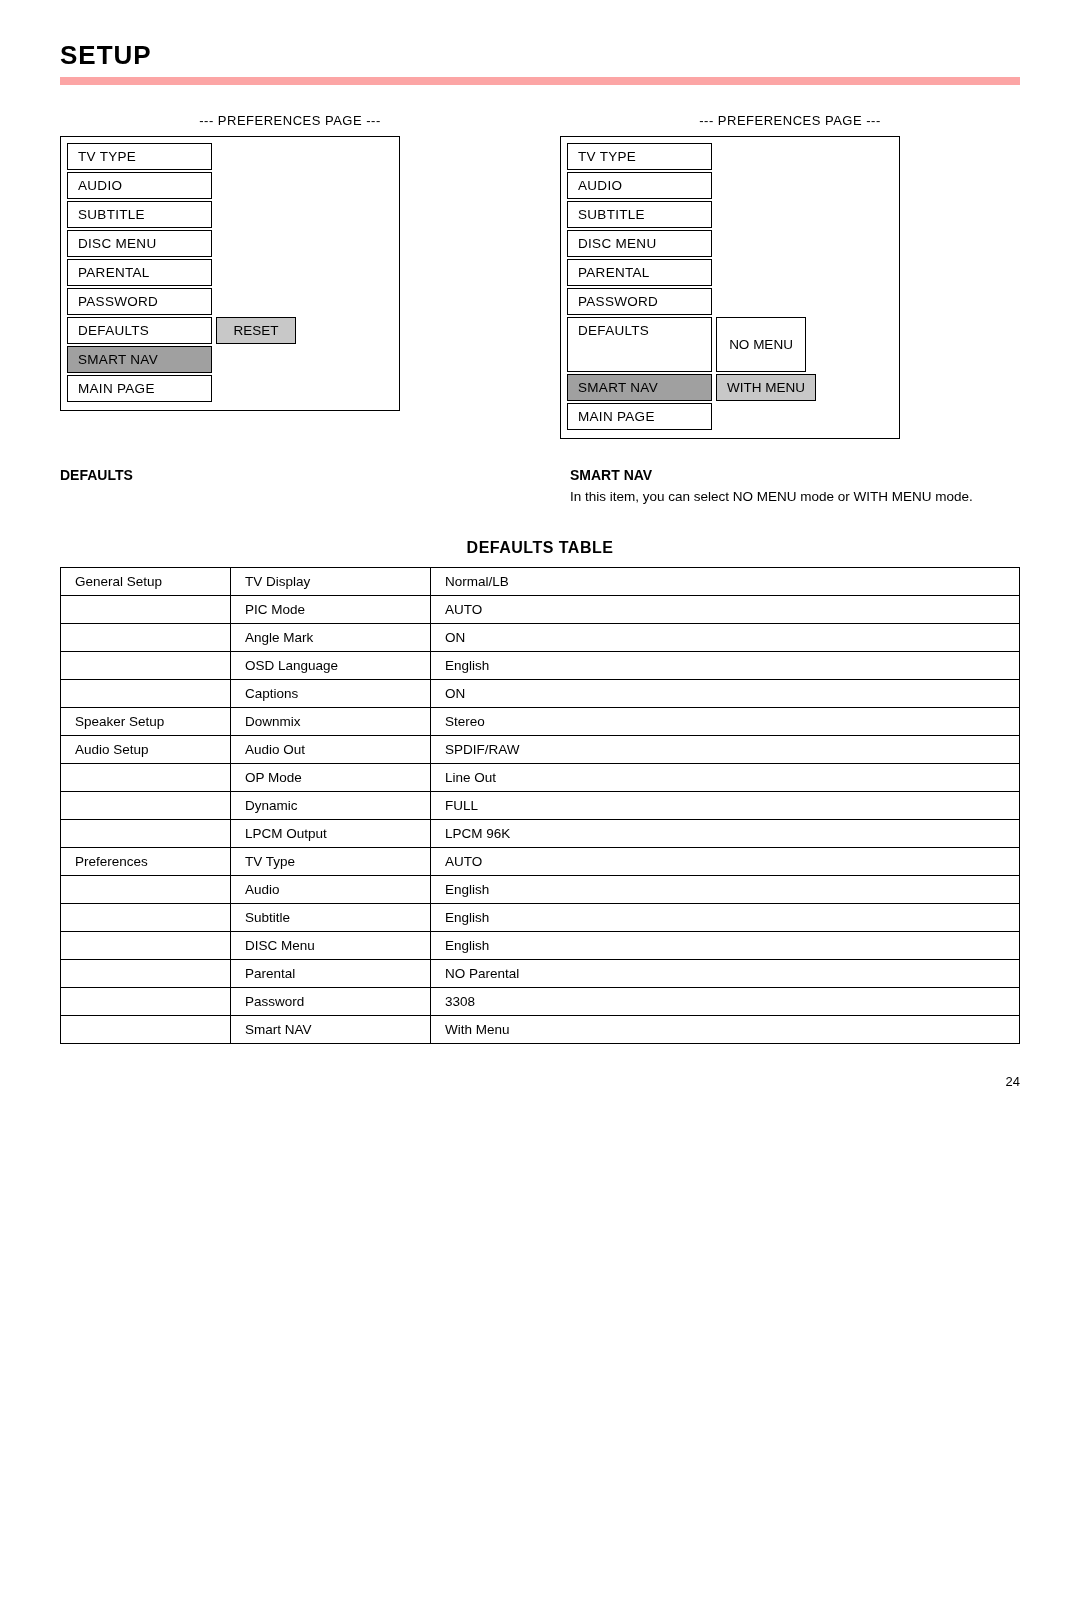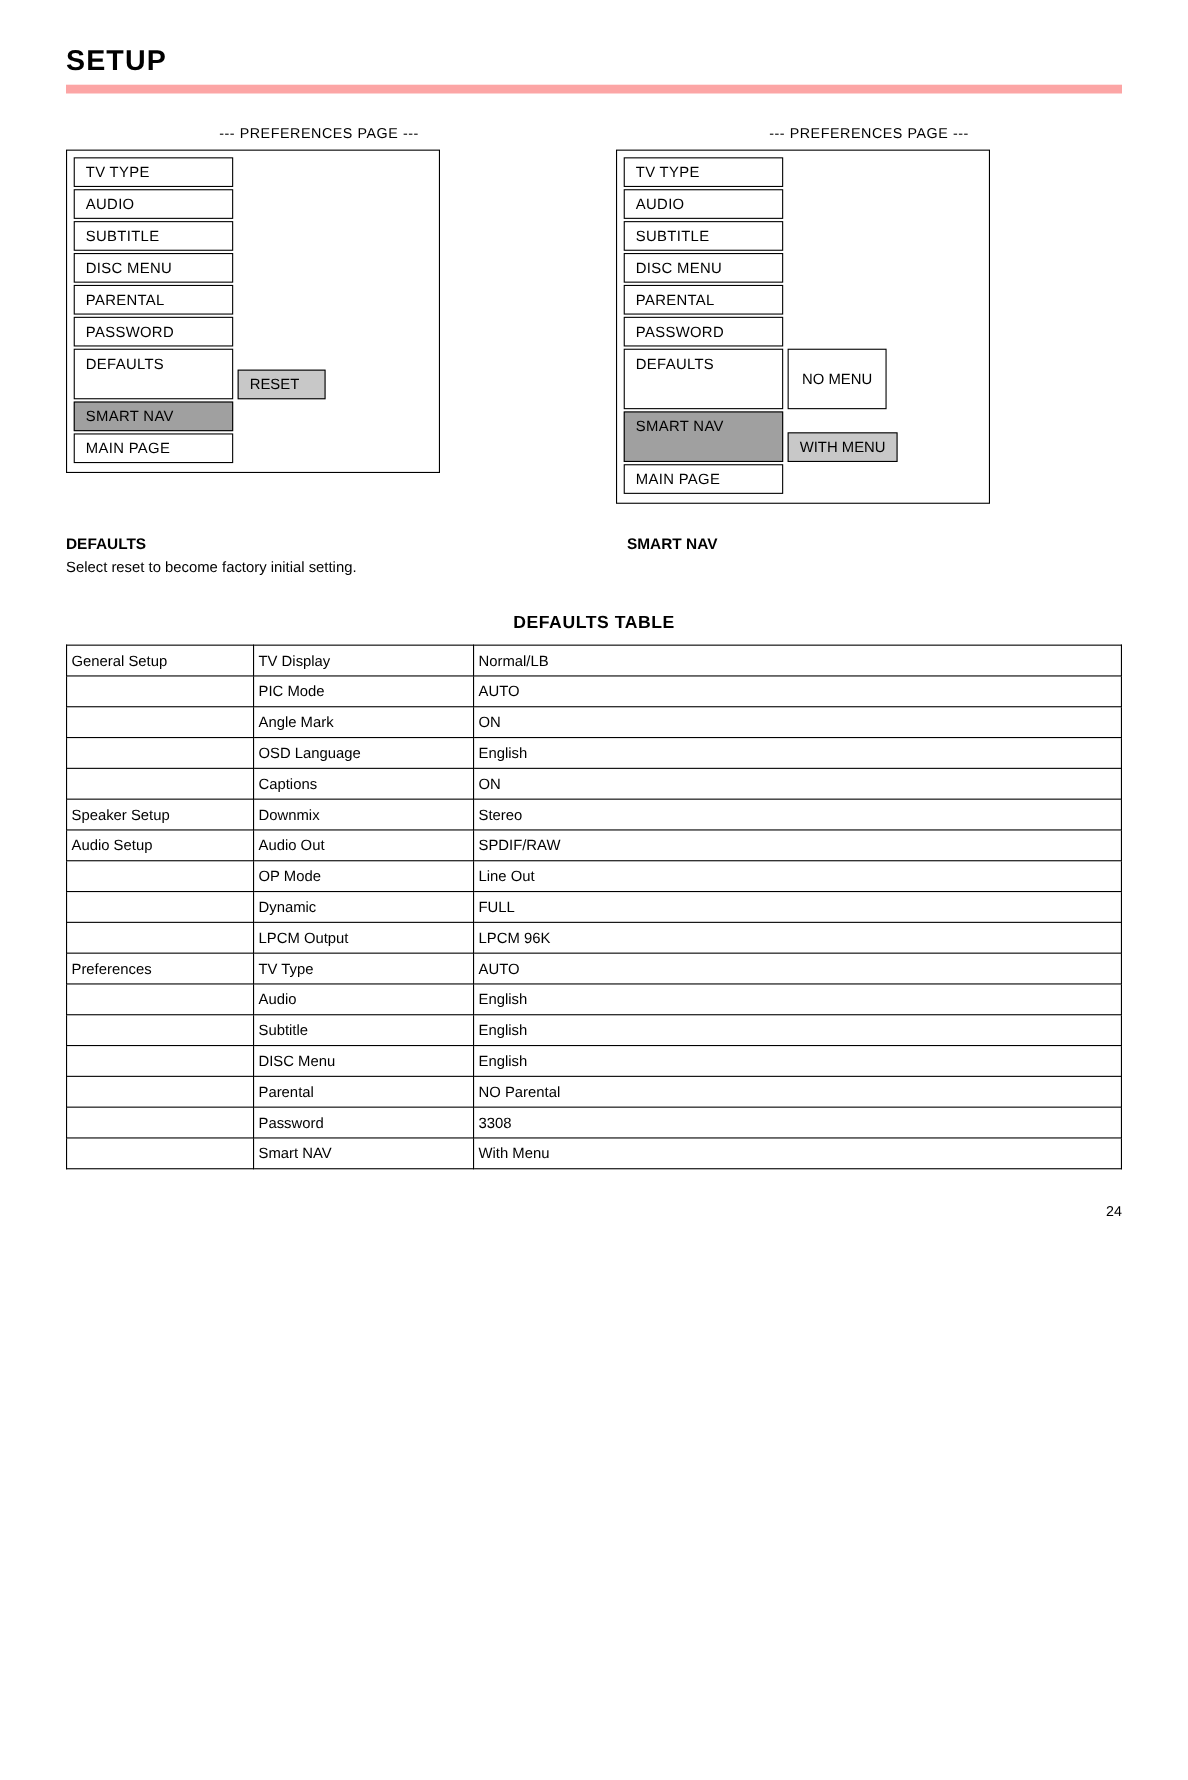--- a/index.html
+++ b/index.html
@@ -61,22 +61,21 @@
       letter-spacing: 0.3px;
     }
 
     .menu-item-btn {
       border: 1.5px solid #000;
       padding: 5px 10px;
       font-size: 13.5px;
       background: #c8c8c8;
       margin-left: 4px;
       min-width: 80px;
-      text-align: left;
-      margin-top: 19px;
+      text-align: center;
     }
 
     .menu-item-btn2 {
       border: 1.5px solid #000;
       padding: 19px 10px;
       font-size: 13.5px;
       background: #fff;
       margin-left: 4px;
       min-width: 90px;
       text-align: center;
@@ -123,21 +122,21 @@
       letter-spacing: 0.5px;
     }
 
     .data-table {
       width: 100%;
       border-collapse: collapse;
     }
 
     .data-table td {
       border: 1.5px solid #000;
-      padding: 6px 4px;
+      padding: 6px 14px;
       font-size: 13.5px;
       vertical-align: middle;
     }
 
     .col-1 { width: 170px; }
     .col-2 { width: 200px; }
     .col-3 { width: auto; }
 
     .page-number {
       text-align: right;
@@ -237,24 +236,24 @@
         <div class="menu-item">MAIN PAGE</div>
       </div>
     </div>
   </div>
 
 </div>
 
 <div class="descriptions">
   <div class="desc-block">
     <div class="desc-title">DEFAULTS</div>
-    <div class="desc-text">Select reset to become factory initial setting.</div>
   </div>
   <div class="desc-block">
     <div class="desc-title">SMART NAV</div>
+    <div class="desc-text">In this item, you can select NO MENU mode or WITH MENU mode.</div>
   </div>
 </div>
 
 <div class="defaults-table-section">
   <div class="defaults-table-title">DEFAULTS TABLE</div>
   <table class="data-table">
     <tbody id="table-body">
     <tr>
           <td class="col-1">General Setup</td>
           <td class="col-2">TV Display</td>

